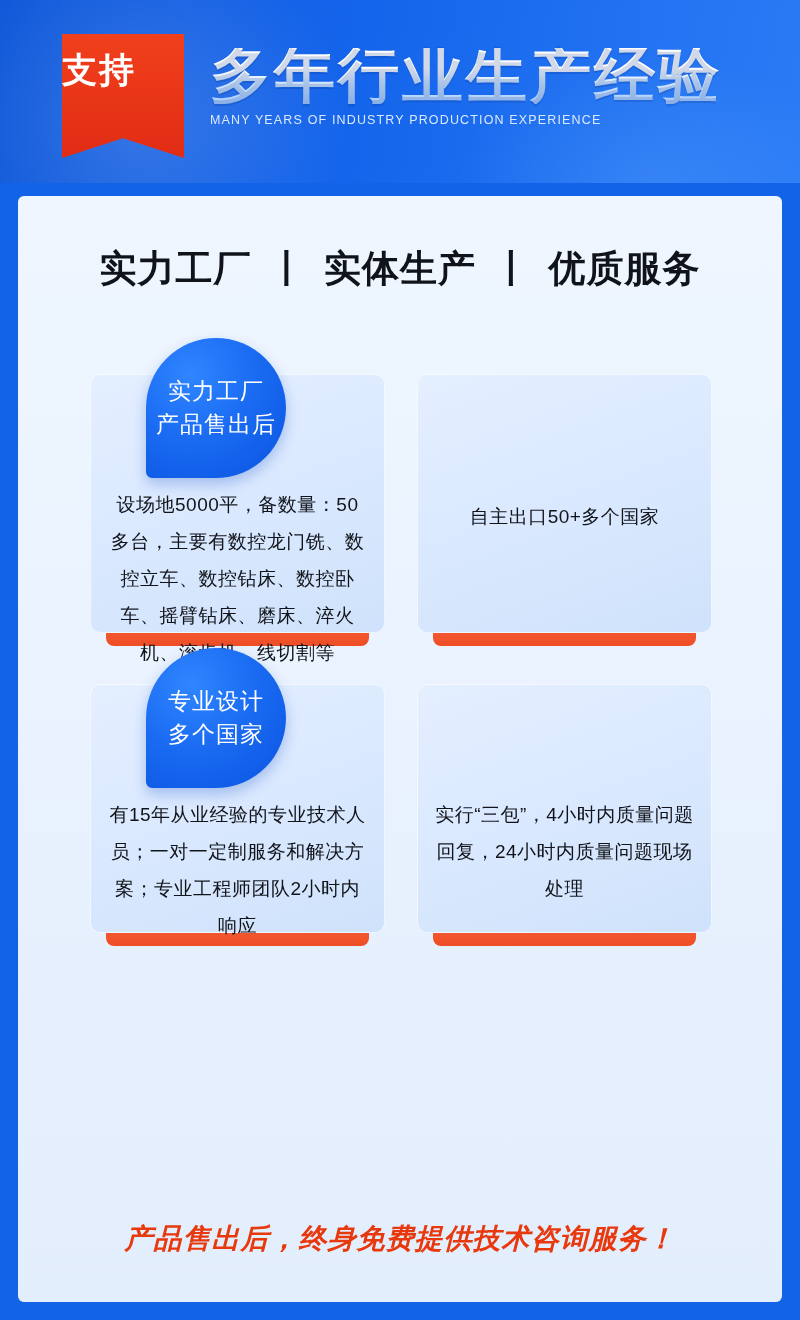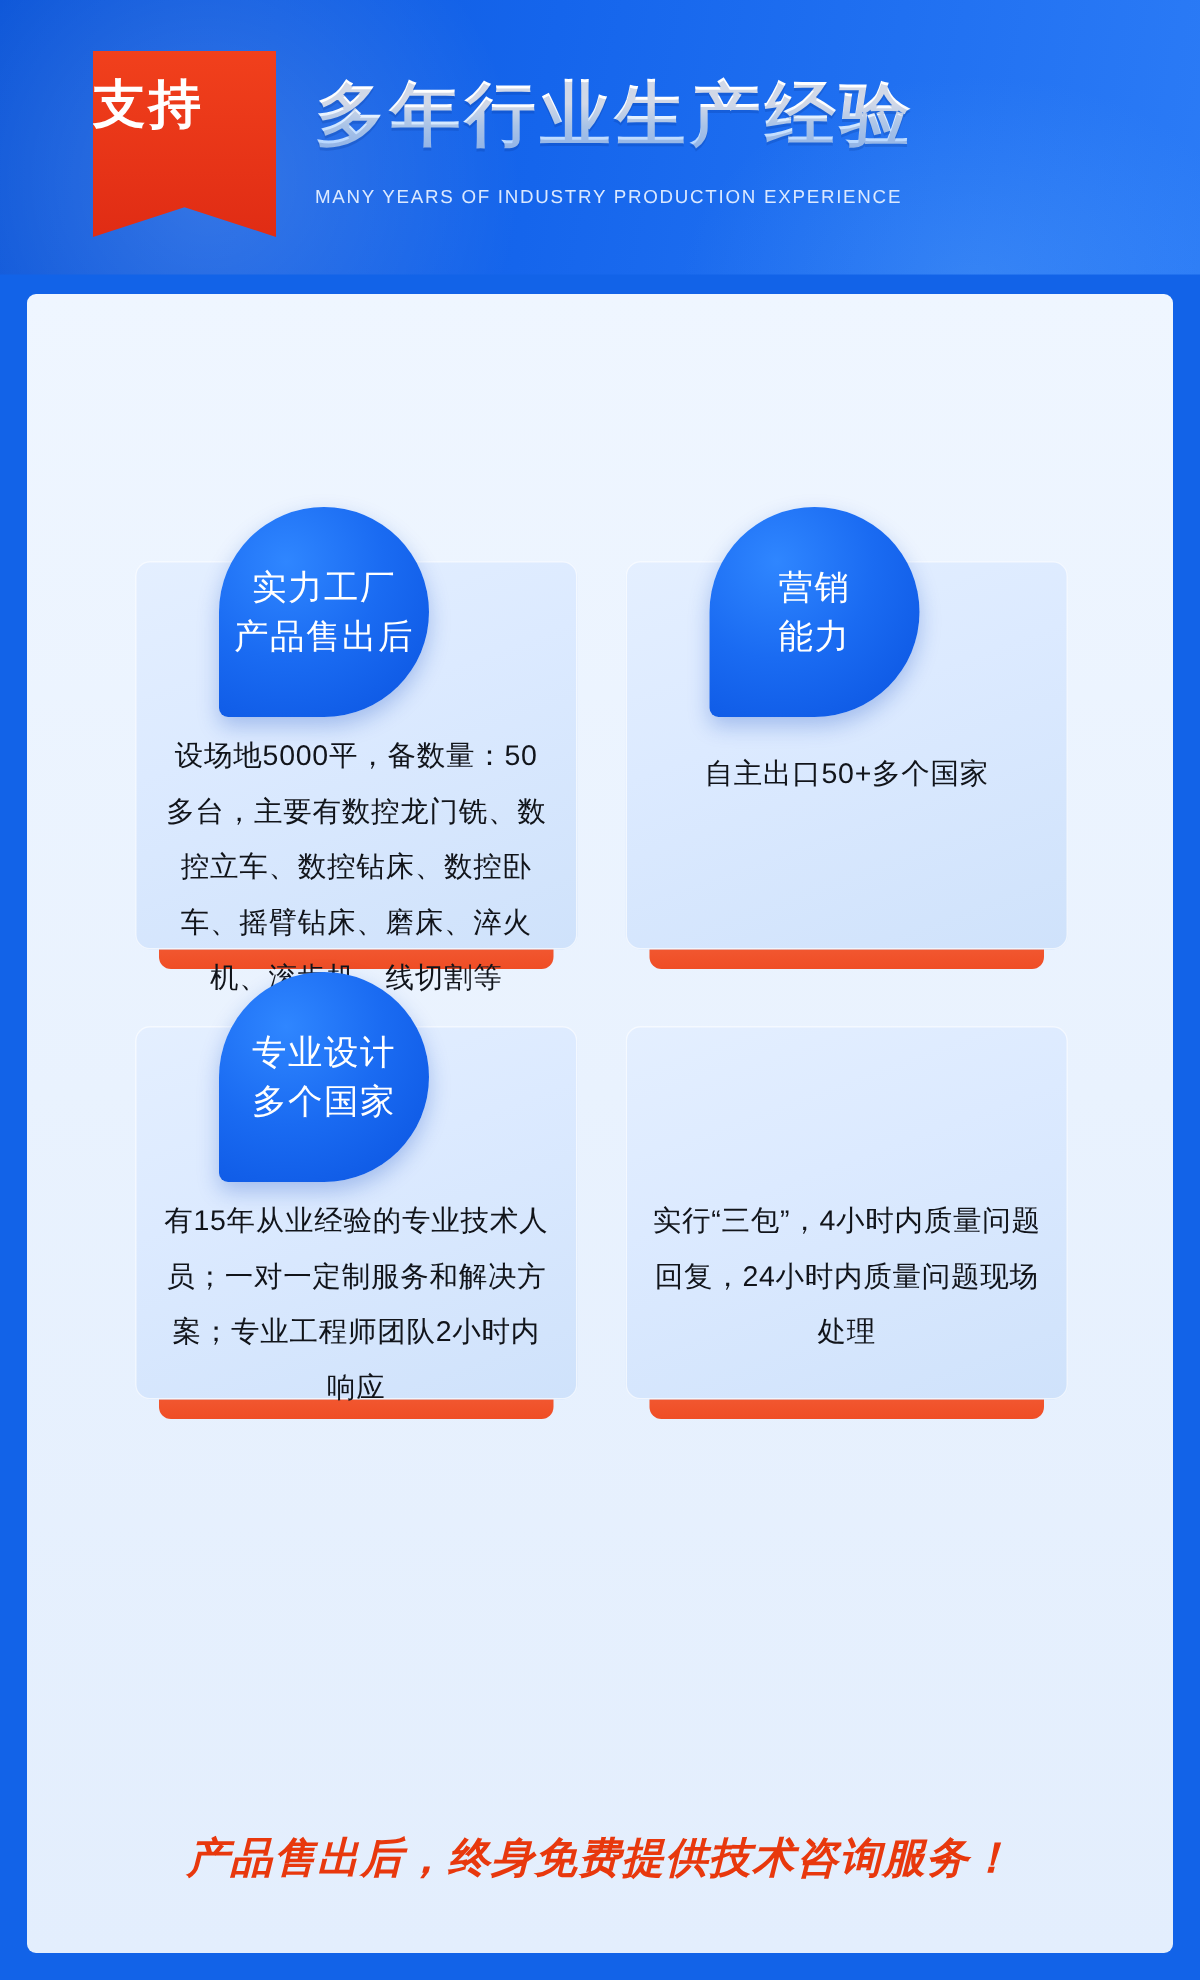--- a/index.html
+++ b/index.html
@@ -68,33 +68,34 @@
   }
   .ribbon .r1 { margin-top: 16px; }
 
   .banner-text {
     position: absolute;
     left: 210px; top: 48px;
     width: 560px;
     z-index: 3;
   }
   .banner-title {
-    font-size: 47px;
+    font-size: 61px;
     font-weight: 700;
     letter-spacing: 3px;
     line-height: 56px;
     background: linear-gradient(180deg, #ffffff 38%, #cfe6ff 64%, #a8cdff 100%);
     -webkit-background-clip: text;
     background-clip: text;
     color: transparent;
     text-shadow: 0 2px 0 rgba(0,40,120,0.18);
     white-space: nowrap;
+    font-family: Liberation Serif, serif;
   }
   .banner-sub {
-    margin-top: 20px;
+    margin-top: 9px;
     font-size: 12.5px;
     letter-spacing: 1.15px;
     color: #dbe9ff;
     white-space: nowrap;
     font-weight: 400;
   }
 
   
   .panel {
     position: absolute;
@@ -216,43 +217,46 @@
       <span class="r1">支持</span>
     </div>
     <div class="banner-text">
       <div class="banner-title">多年行业生产经验</div>
       <div class="banner-sub">MANY YEARS OF INDUSTRY PRODUCTION EXPERIENCE</div>
     </div>
   </div>
 
   <div class="panel">
 
+    <div class="headline">
+      <span>实力工厂</span>
+      <span class="bar">丨</span>
+      <span>实体生产</span>
+      <span class="bar">丨</span>
+      <span>优质服务</span>
+    </div>
 
     <div class="grid">
 
       <div class="card tall">
         <div class="card-shadow"></div>
         <div class="card-body">
           <div class="card-text">设场地5000平，备数量：50多台，主要有数控龙门铣、数控立车、数控钻床、数控卧车、摇臂钻床、磨床、淬火机、滚齿机、线切割等</div>
         </div>
         <div class="bubble">
           <span>实力工厂</span>
           <span>产品售出后</span>
         </div>
       </div>
 
       <div class="card tall">
         <div class="card-shadow"></div>
         <div class="card-body">
           <div class="card-text centered-mid">自主出口50+多个国家</div>
         </div>
-        <div class="bubble">
-          <span>营销</span>
-          <span>能力</span>
-        </div>
       </div>
 
       <div class="card">
         <div class="card-shadow"></div>
         <div class="card-body">
           <div class="card-text">有15年从业经验的专业技术人员；一对一定制服务和解决方案；专业工程师团队2小时内响应</div>
         </div>
         <div class="bubble">
           <span>专业设计</span>
           <span>多个国家</span>

